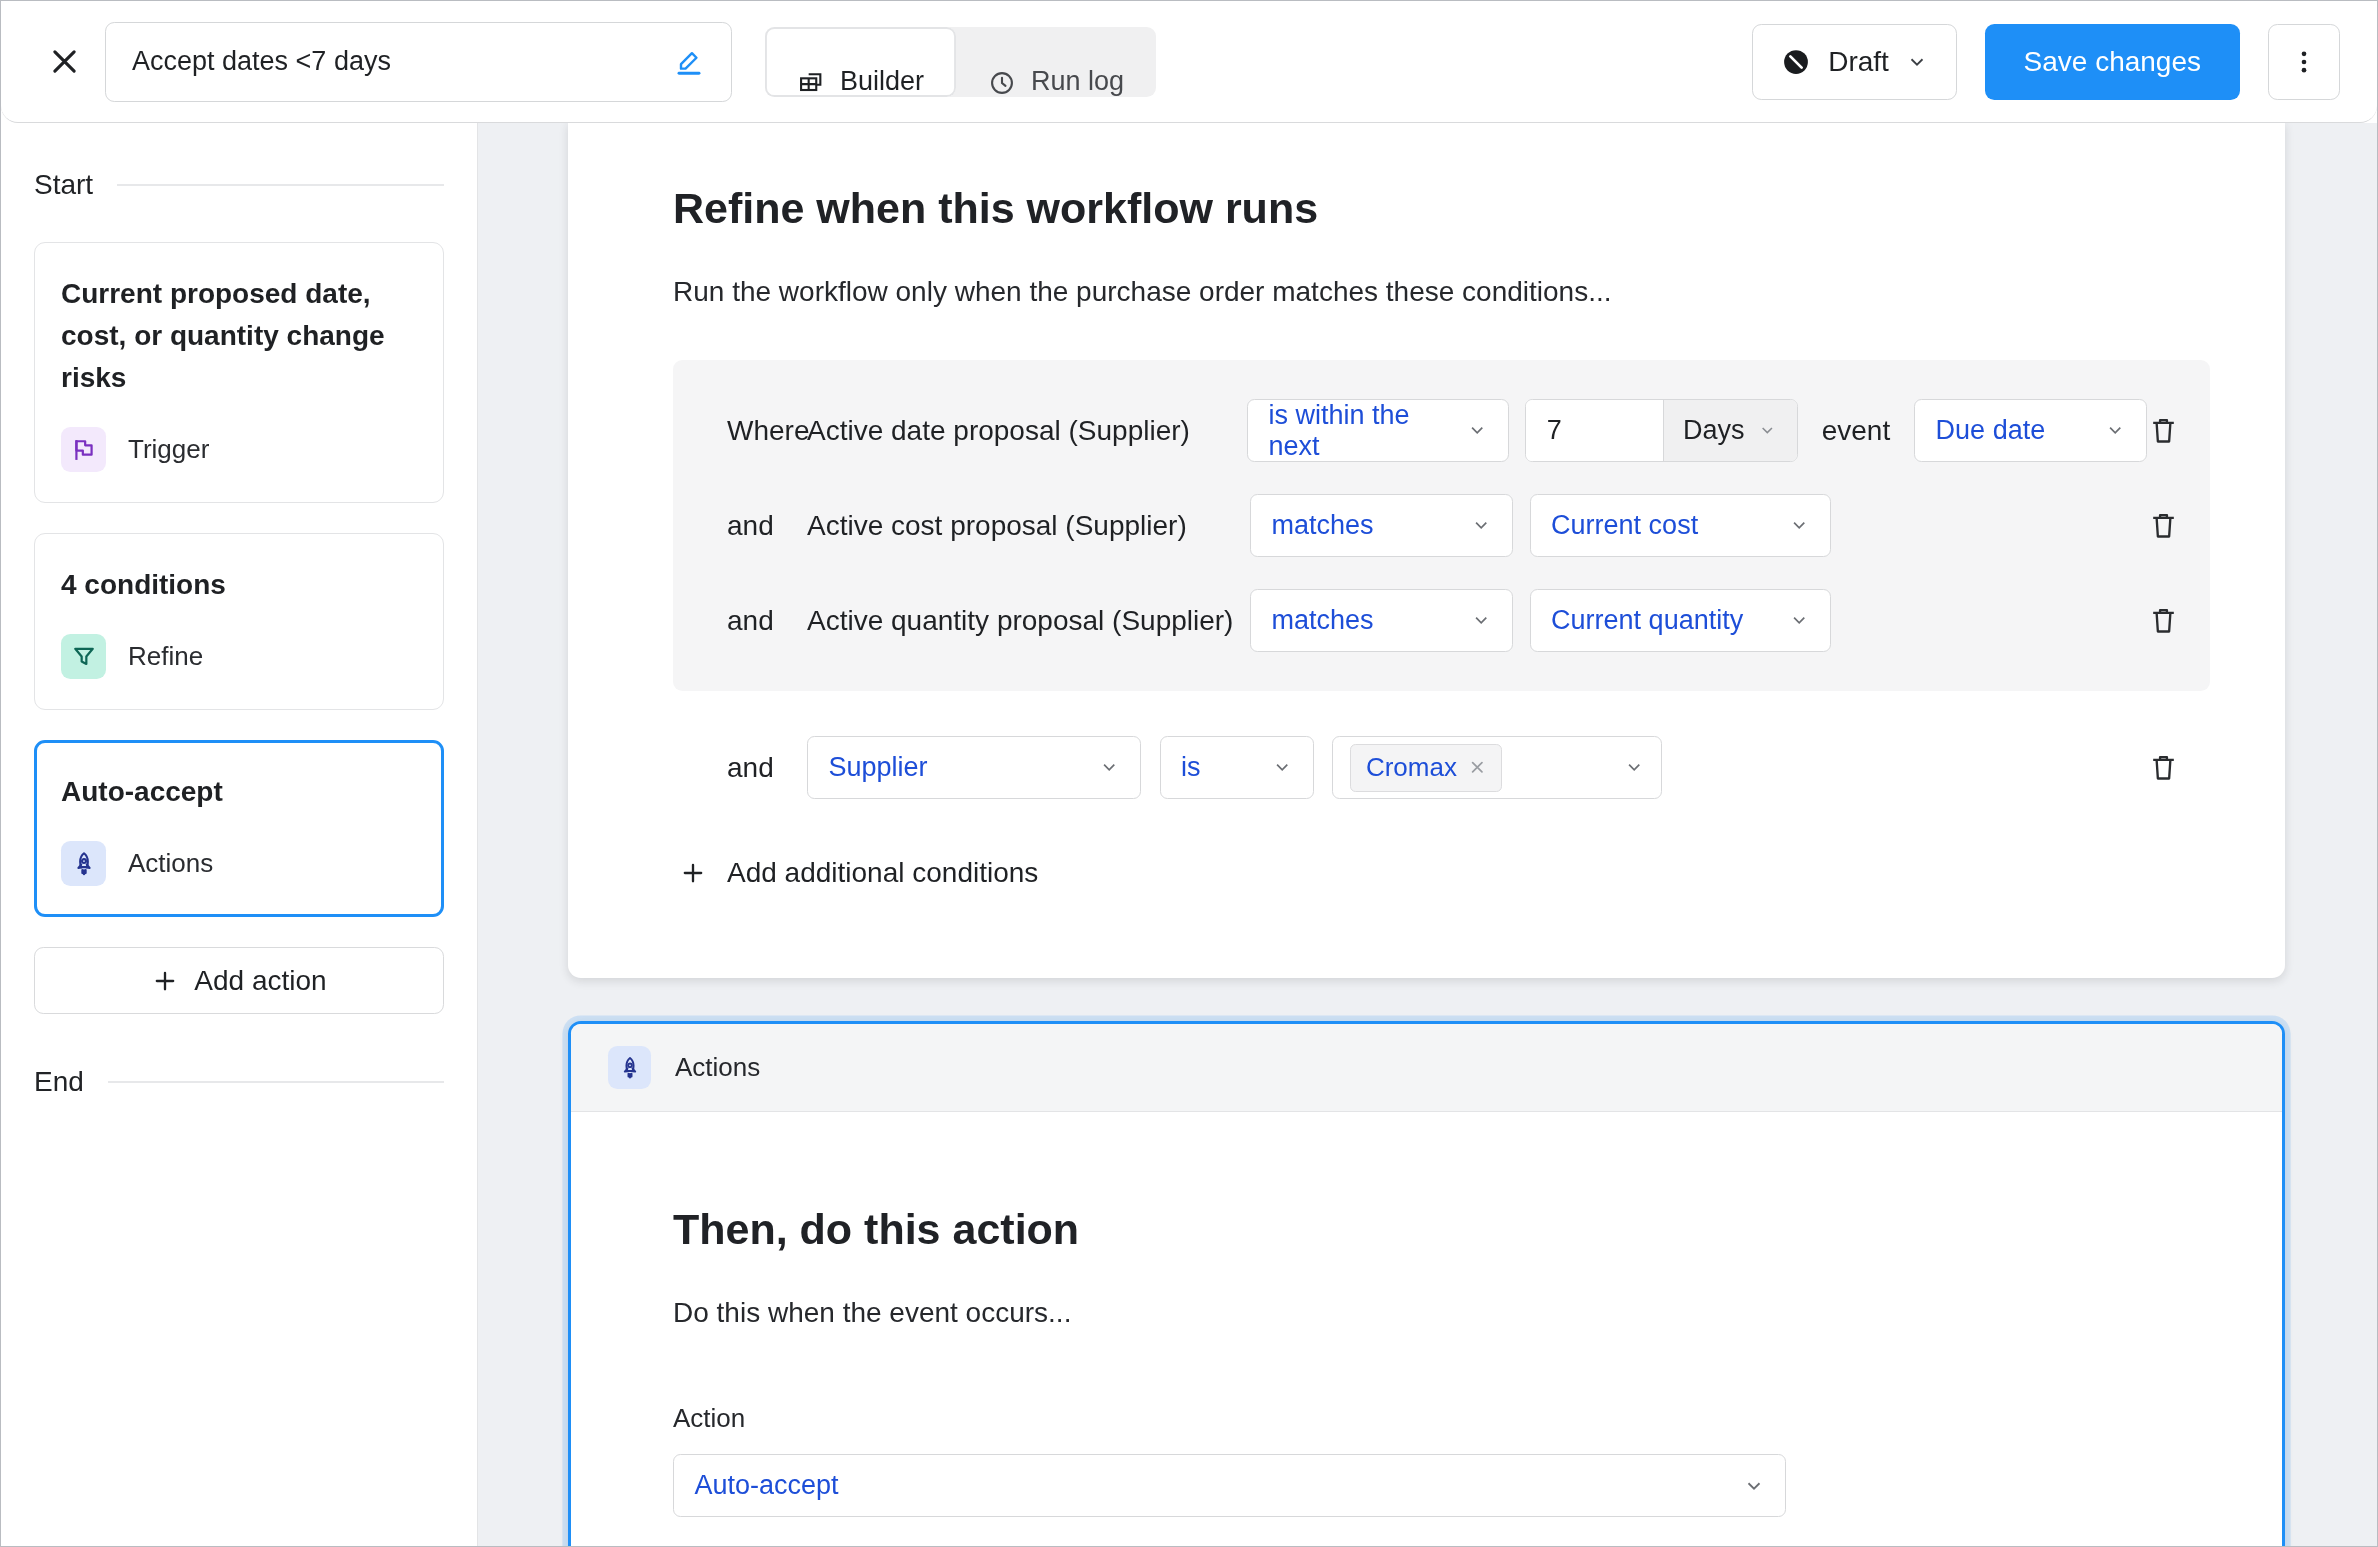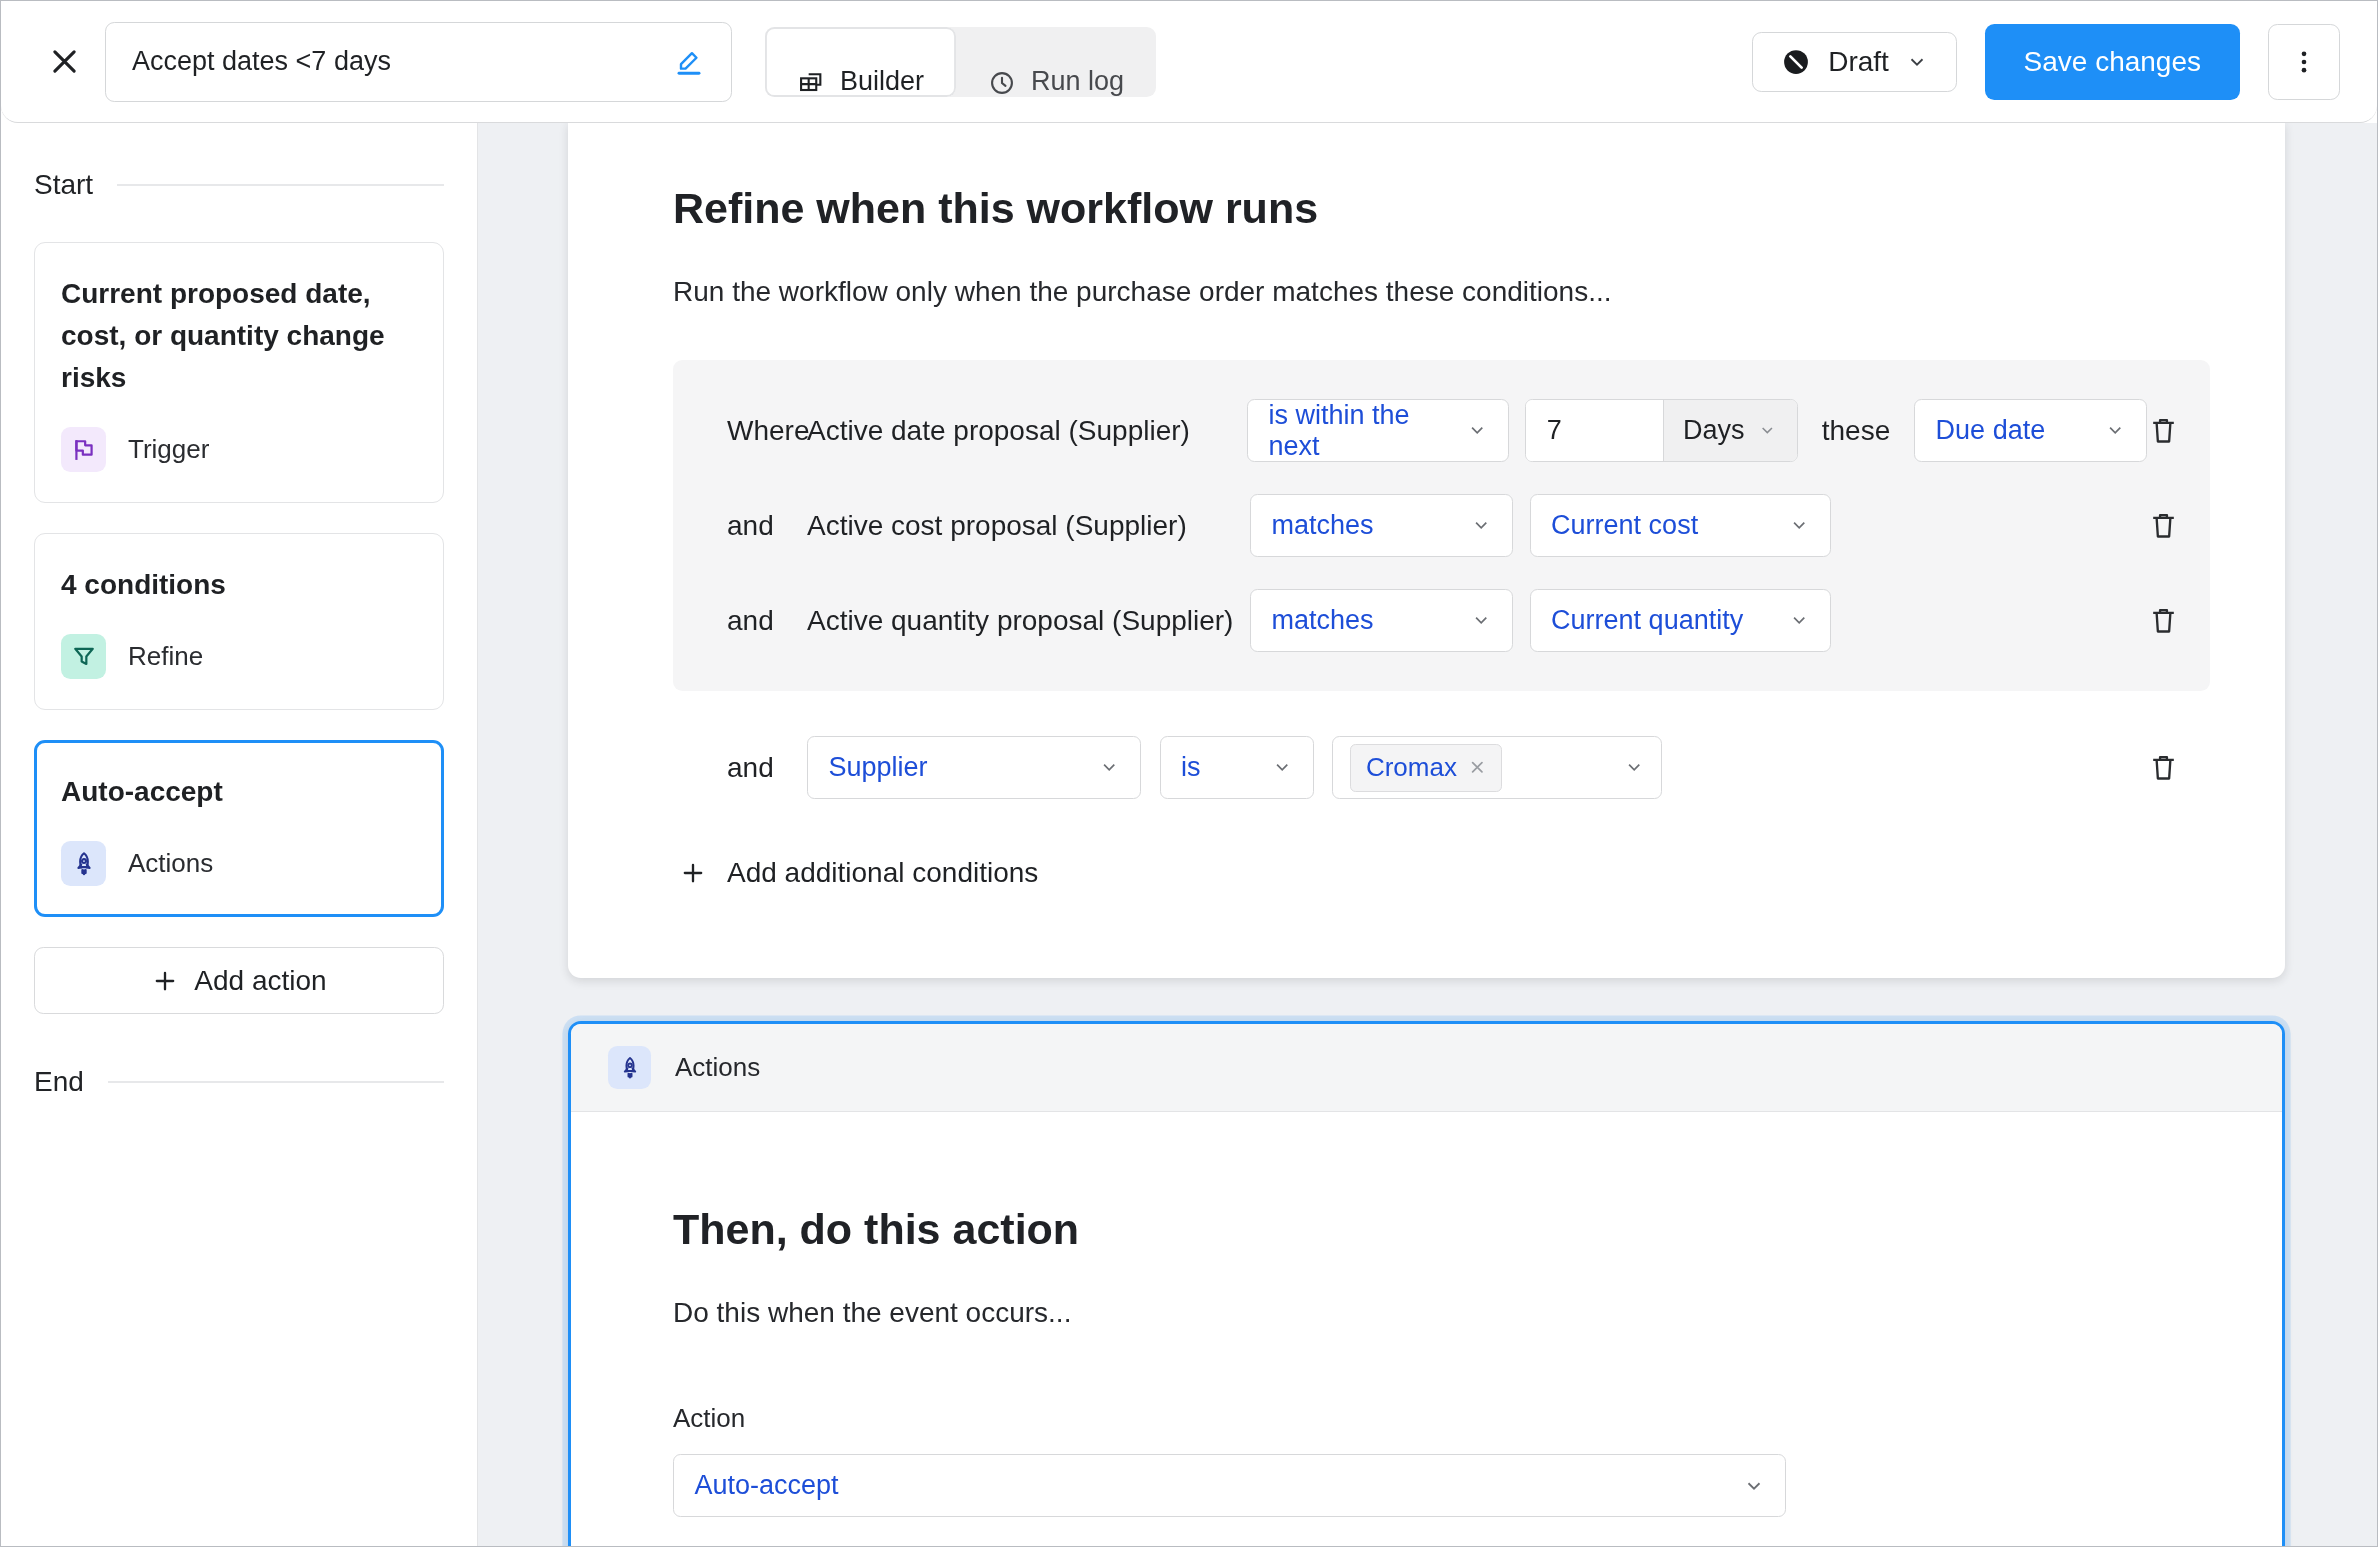--- a/index.html
+++ b/index.html
@@ -53,21 +53,21 @@
     cursor: pointer;
     white-space: nowrap;
   }
   .tab.active {
     background: #fff;
     color: #1f2124;
     box-shadow: 0 0 0 1.9px #e3e4e6 inset;
   }
   .topbar-right { margin-left: auto; display: flex; align-items: center; gap: 28px; }
   .status-btn {
-    height: 60px;
+    height: 76px;
     border: 1.9px solid #d5d7d9;
     border-radius: 9.3px;
     display: flex; align-items: center; gap: 16.7px;
     padding: 0 28px;
     font-size: 28px;
     background: #fff;
   }
   .save-btn {
     height: 76px;
     background: #1e8ff7;
@@ -387,21 +387,21 @@
           </div>
           <div class="joined">
             <input class="num" value="7" style="">
             <div class="unit">
               <span>Days</span>
               <svg class="chev" width="18.6" height="18.6" viewBox="0 0 24 24" fill="none" stroke="#8a8d92" stroke-width="2">
                   <path d="M6 9l6 6 6-6"></path>
                 </svg>
             </div>
           </div>
-          <span class="from-word">these</span>
+          <span class="from-word">event</span>
           <div class="select sel-anchor">
             <span class="grow">Due date</span>
             <svg class="chev" width="20.4" height="20.4" viewBox="0 0 24 24" fill="none" stroke="#6b6e73" stroke-width="2">
                 <path d="M6 9l6 6 6-6"></path>
               </svg>
           </div>
           <span class="trash">
             <svg width="33" height="33" viewBox="0 0 24 24" fill="none" stroke="#2a2c2f" stroke-width="1.7" stroke-linejoin="round">
                 <path d="M4.5 6.5h15M9.5 6.5V4.5h5v2M7 6.5l.9 13.5h8.2L17 6.5"></path>
               </svg>

